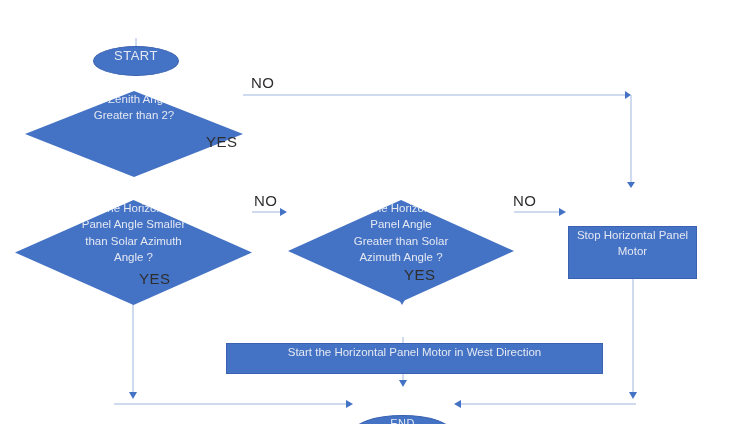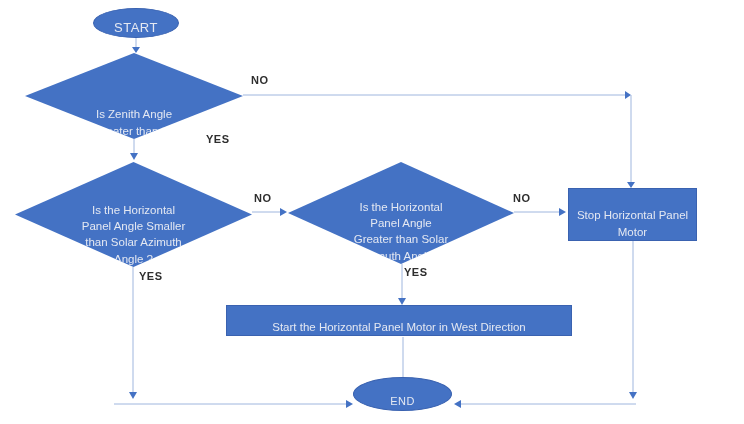--- a/index.html
+++ b/index.html
@@ -15,24 +15,25 @@
     position: absolute;
     left: 0; top: 0;
     width: 744px; height: 424px;
   }
   #connectors line { stroke: var(--connector, #9FB6DE); stroke-width: 1; }
   #connectors path { fill: var(--arrowhead, #4472C4); stroke: none; }
 
   .node {
     position: absolute;
     display: flex;
-    align-items: flex-end;
+    align-items: flex-start;
     justify-content: center;
     text-align: center;
     box-sizing: border-box;
+    margin-top: 38px;
   }
   .node-label {
     color: var(--shape-text, #E4E8F2);
     white-space: pre-line;
     line-height: 1.42;
     font-size: 11.5px;
   }
   .oval {
     background: var(--shape-fill, #4472C4);
     border: 1px solid var(--shape-border, #3A62B0);
@@ -45,22 +46,22 @@
   .diamond {
     background: var(--shape-fill, #4472C4);
     clip-path: polygon(50% 0, 100% 50%, 50% 100%, 0 50%);
   }
   .terminator-label { font-size: 13px; letter-spacing: 0.5px; }
   .end-label { font-size: 11px; letter-spacing: 0.5px; }
 
   .edge-label {
     position: absolute;
     color: var(--label-text, #2E2E2E);
-    font-size: 11px;
-    font-weight: 700;
+    font-size: 15px;
+    font-weight: 400;
     line-height: 1;
     letter-spacing: 0.5px;
   }
 </style>
 </head>
 <body>
 
 <div id="canvas">
 
   <svg id="connectors" viewBox="0 0 744 424">
@@ -120,21 +121,21 @@
 Panel Angle
 Greater than Solar
 Azimuth Angle ?</span>
   </div>
 
   <div class="node rect" style="left:568px; top:188px; width:129px; height:53px;">
     <span class="node-label">Stop Horizontal Panel
 Motor</span>
   </div>
 
-  <div class="node rect" style="left:226px; top:305px; width:346px; height:31px;">
+  <div class="node rect" style="left:226px; top:305px; width:377px; height:31px;">
     <span class="node-label">Start the Horizontal  Panel Motor in West Direction</span>
   </div>
 
   <div class="node oval" style="left:353px; top:377px; width:99px; height:34px;">
     <span class="node-label end-label">END</span>
   </div>
 
   <span class="edge-label" style="left:251px; top:75px;">NO</span>
   <span class="edge-label" style="left:206px; top:134px;">YES</span>
   <span class="edge-label" style="left:254px; top:193px;">NO</span>

